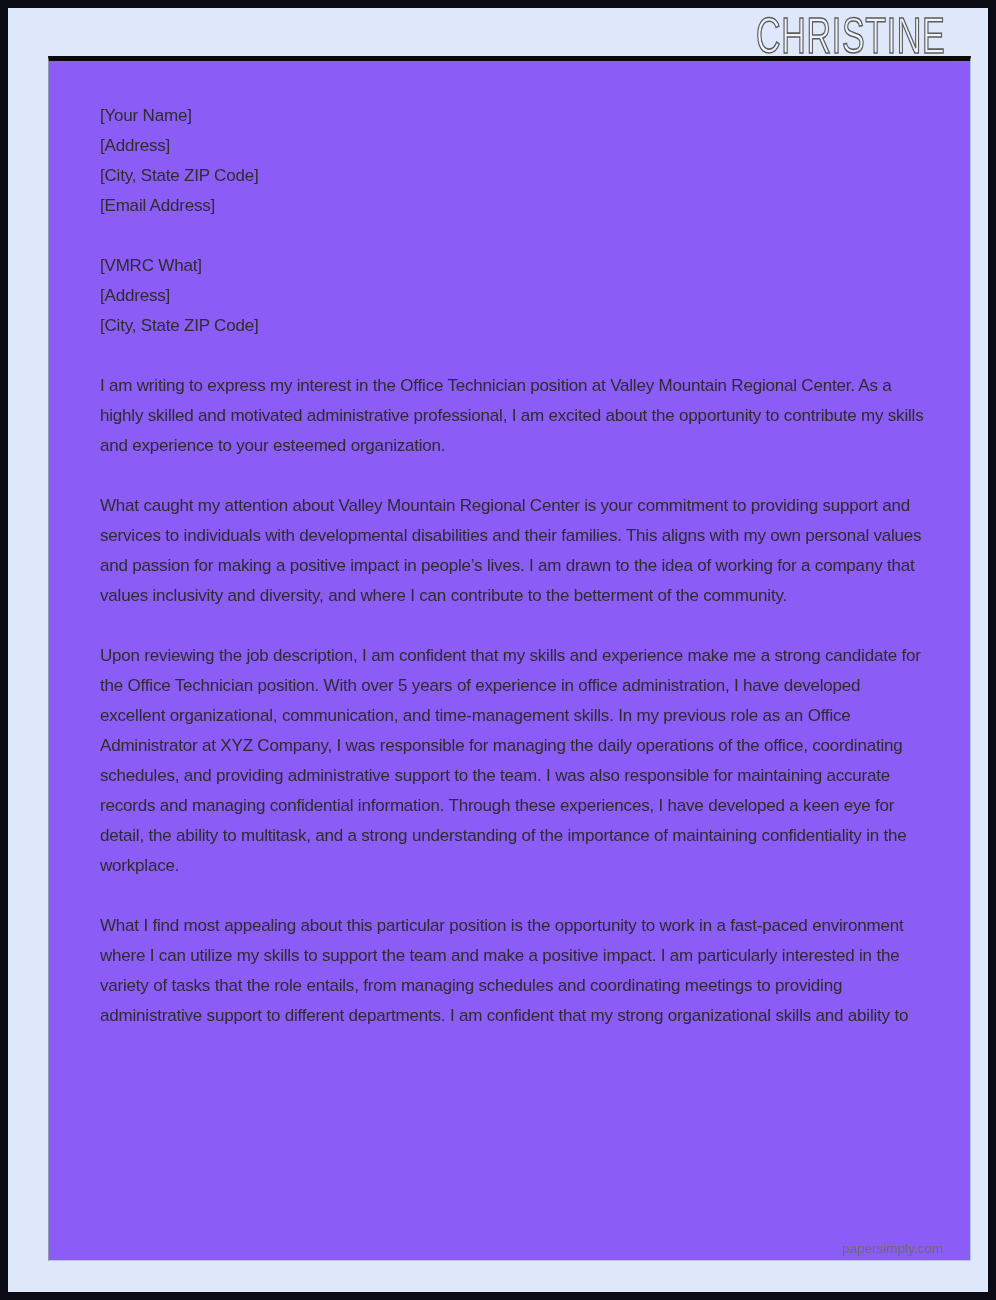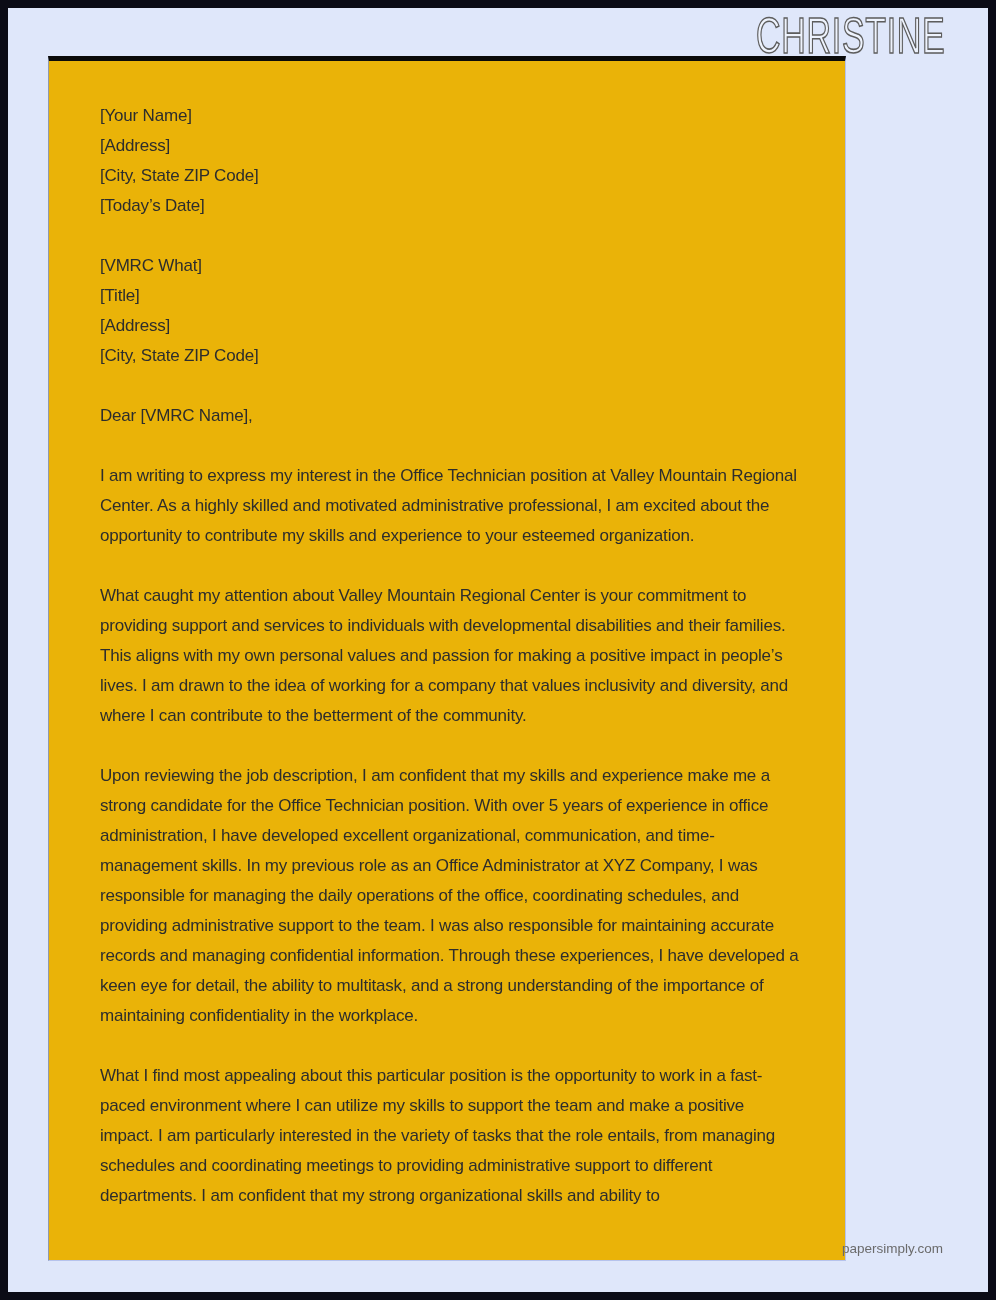--- a/index.html
+++ b/index.html
@@ -29,24 +29,24 @@
     transform: scaleX(0.68);
     transform-origin: right center;
     white-space: nowrap;
   }
 
   
   .letter {
     position: absolute;
     left: 40px;
     top: 48px;
-    width: 798px;
+    width: 923px;
     height: 1205px;
     box-sizing: border-box;
-    background: #eab308;
+    background: #8b5cf6;
     border-top: 5px solid #0a0a0a;
     border-left: 1px solid #9099ac;
     border-right: 1px solid #b6c3ec;
     border-bottom: 1px solid #b6c3ec;
     padding: 40px 46px 0 51px;
     overflow: visible;
   }
 
   .letter .block, .letter p {
     margin: 30px 0 0 0;
@@ -76,31 +76,29 @@
 
 <div class="brand">CHRISTINE</div>
 
 <div class="letter">
   <div class="letter-body">
 
     <div class="block">
       <div class="line">[Your Name]</div>
       <div class="line">[Address]</div>
       <div class="line">[City, State ZIP Code]</div>
-      <div class="line">[Today’s Date]</div>
+      <div class="line">[Email Address]</div>
     </div>
 
     <div class="block">
       <div class="line">[VMRC What]</div>
-      <div class="line">[Title]</div>
       <div class="line">[Address]</div>
       <div class="line">[City, State ZIP Code]</div>
     </div>
 
-    <p>Dear [VMRC Name],</p>
 
     <p>I am writing to express my interest in the Office Technician position at Valley Mountain Regional Center. As a highly skilled and motivated administrative professional, I am excited about the opportunity to contribute my skills and experience to your esteemed organization.</p>
     <p>What caught my attention about Valley Mountain Regional Center is your commitment to providing support and services to individuals with developmental disabilities and their families. This aligns with my own personal values and passion for making a positive impact in people’s lives. I am drawn to the idea of working for a company that values inclusivity and diversity, and where I can contribute to the betterment of the community.</p>
     <p>Upon reviewing the job description, I am confident that my skills and experience make me a strong candidate for the Office Technician position. With over 5 years of experience in office administration, I have developed excellent organizational, communication, and time-management skills. In my previous role as an Office Administrator at XYZ Company, I was responsible for managing the daily operations of the office, coordinating schedules, and providing administrative support to the team. I was also responsible for maintaining accurate records and managing confidential information. Through these experiences, I have developed a keen eye for detail, the ability to multitask, and a strong understanding of the importance of maintaining confidentiality in the workplace.</p>
     <p>What I find most appealing about this particular position is the opportunity to work in a fast-paced environment where I can utilize my skills to support the team and make a positive impact. I am particularly interested in the variety of tasks that the role entails, from managing schedules and coordinating meetings to providing administrative support to different departments. I am confident that my strong organizational skills and ability to</p>
 
   </div>
 </div>
 
 <div class="watermark">papersimply.com</div>

